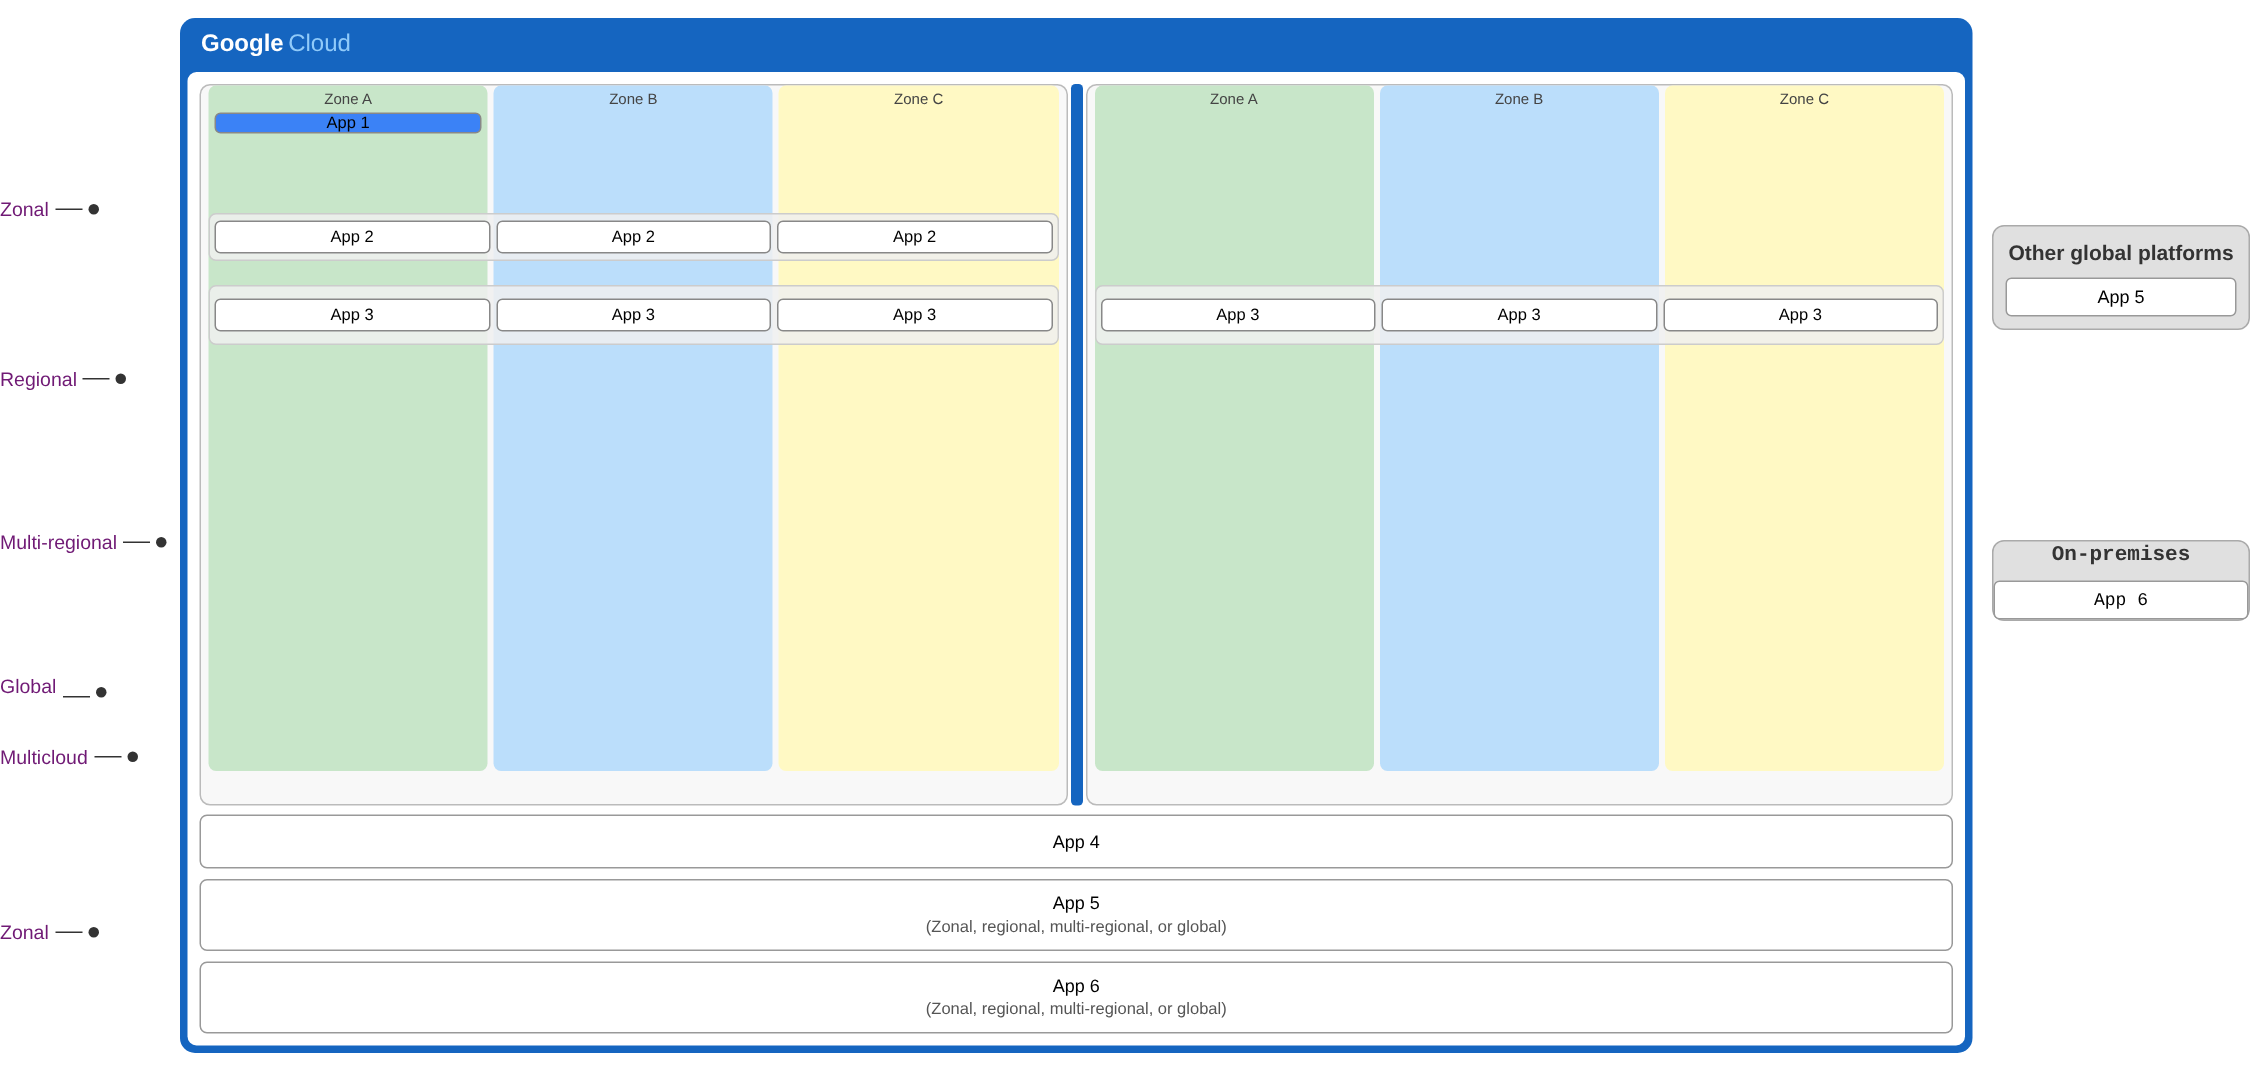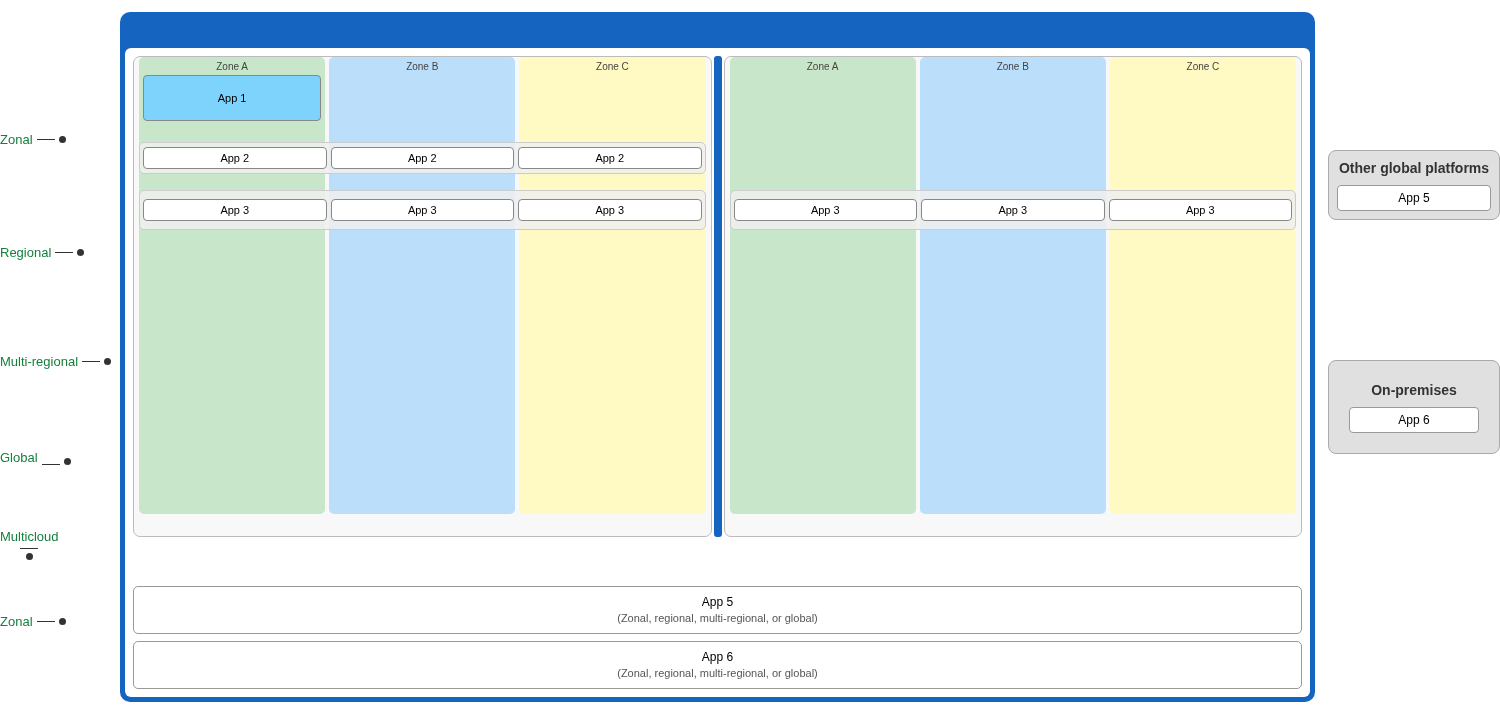--- a/index.html
+++ b/index.html
@@ -33,21 +33,21 @@
   }
 
   
   .label-entry {
     position: absolute;
     left: 0;
     display: flex;
     align-items: center;
     gap: 4px;
   }
-  .label-entry span { font-size: 13px; color: #15803d; white-space: nowrap; }
+  .label-entry span { font-size: 13px; color: #701a75; white-space: nowrap; }
   .label-entry .line { display: inline-block; height: 1px; background: #333; width: 18px; }
   .label-entry .dot { display: inline-block; width: 7px; height: 7px; border-radius: 50%; background: #333; flex-shrink: 0; }
 
   
   .gc-box {
     position: absolute;
     top: 12px;
     left: 120px;
     right: 185px;
     bottom: 12px;
@@ -177,21 +177,22 @@
   }
 
   .right-panel-onprem {
     position: absolute;
     top: 360px;
     right: 0;
     width: 172px;
     background: #e0e0e0;
     border: 1.5px solid #aaa;
     border-radius: 8px;
-    padding: 20px;
+    padding: 0;
+    font-family: Liberation Mono, monospace;
   }
 
   .panel-title {
     font-size: 14px;
     font-weight: bold;
     text-align: center;
     color: #333;
     margin-bottom: 8px;
     line-height: 1.3;
   }
@@ -216,44 +217,48 @@
     <span class="line"></span>
     <span class="dot"></span>
   </div>
 
   <div class="label-entry" style="top: 450px; align-items: flex-end;">
     <span>Global</span>
     <span class="line"></span>
     <span class="dot"></span>
   </div>
 
-  <div class="label-entry" style="top: 529px; flex-direction: column;">
+  <div class="label-entry" style="top: 497px;">
     <span>Multicloud</span>
     <span class="line"></span>
     <span class="dot"></span>
   </div>
 
   <div class="label-entry" style="top: 614px;">
     <span>Zonal</span>
     <span class="line"></span>
     <span class="dot"></span>
   </div>
 
   <div class="gc-box">
+    <div class="gc-titlebar">
+      <span style="color:white; font-size:16px; font-weight:700;">Google</span>
+      <span style="color:#90caf9; font-size:16px;">Cloud</span>
+    </div>
 
     <div class="gc-white-body">
 
       <div class="region-aa">
 
         <div style="display:flex; gap:4px; padding:0 5px; height:calc(100% - 22px);">
 
           <div style="flex:1; background:#c8e6c9; border-radius:5px; padding:4px; display:flex; flex-direction:column; gap:3px;">
             <div style="font-size:10px; text-align:center; color:#444;">Zone A</div>
 
-            <div style="background:#7dd3fc; border:1px solid #888; border-radius:4px; padding:16px 3px; font-size:11px; text-align:center;">App 1</div>
+            <div style="background:#3b82f6; border:1px solid #888; border-radius:4px; padding:0 3px; font-size:11px; text-align:center;">App 1</div>
           </div>
 
           <div style="flex:1; background:#bbdefb; border-radius:5px; padding:4px; display:flex; flex-direction:column; gap:3px;">
             <div style="font-size:10px; text-align:center; color:#444;">Zone B</div>
           </div>
 
           <div style="flex:1; background:#fff9c4; border-radius:5px; padding:4px; display:flex; flex-direction:column; gap:3px;">
             <div style="font-size:10px; text-align:center; color:#444;">Zone C</div>
           </div>
         </div>
@@ -290,20 +295,23 @@
           </div>
         </div>
 
         <div style="position:absolute; left:5px; right:5px; top:133px; height:40px; border:1px solid #ccc; border-radius:5px; background:rgba(240,240,240,0.85); display:flex; gap:4px; padding:3px; align-items:center;">
           <div style="flex:1; background:white; border:1px solid #888; border-radius:4px; padding:4px 3px; font-size:11px; text-align:center;">App 3</div>
           <div style="flex:1; background:white; border:1px solid #888; border-radius:4px; padding:4px 3px; font-size:11px; text-align:center;">App 3</div>
           <div style="flex:1; background:white; border:1px solid #888; border-radius:4px; padding:4px 3px; font-size:11px; text-align:center;">App 3</div>
         </div>
       </div>
 
+      <div class="app4-row">
+        <span>App 4</span>
+      </div>
 
       <div class="app5-row-gc">
         <div>
           <div>App 5</div>
           <div style="font-size:11px; color:#555;">(Zonal, regional, multi-regional, or global)</div>
         </div>
       </div>
 
       <div class="app6-row-gc">
         <div>

